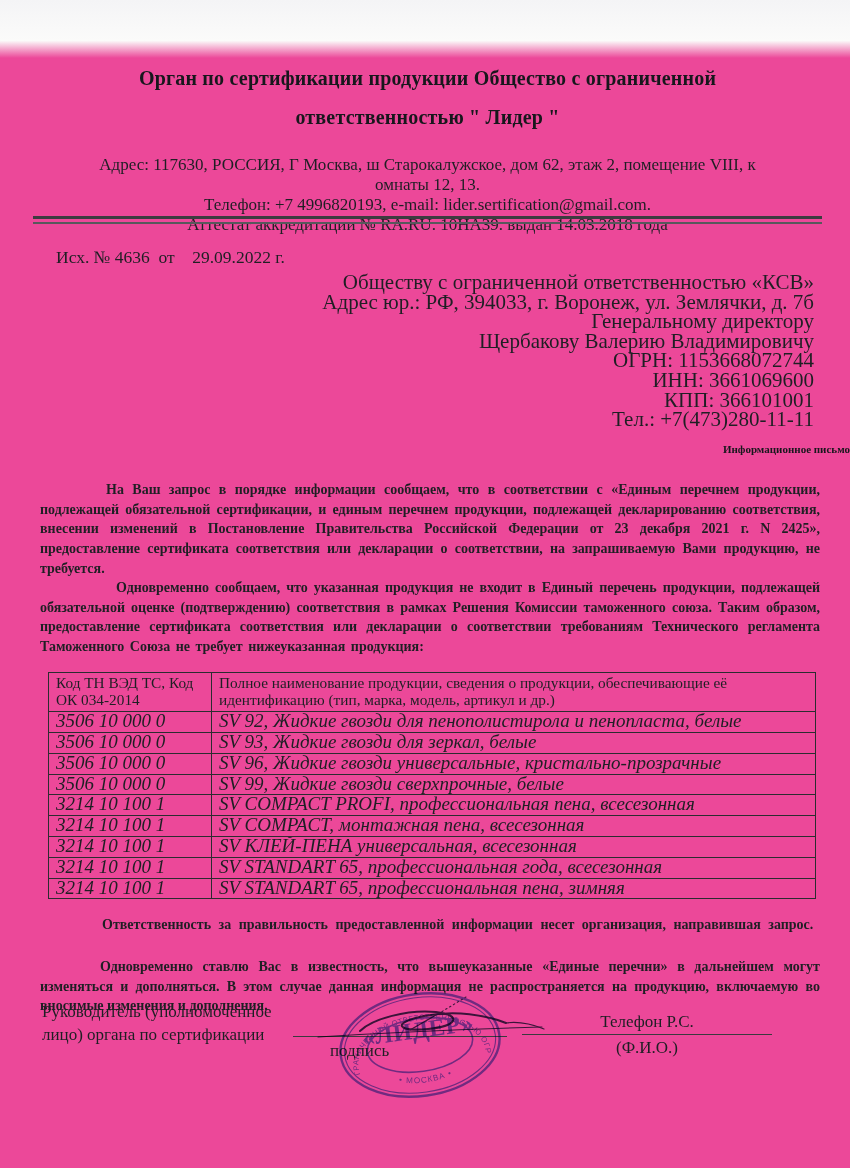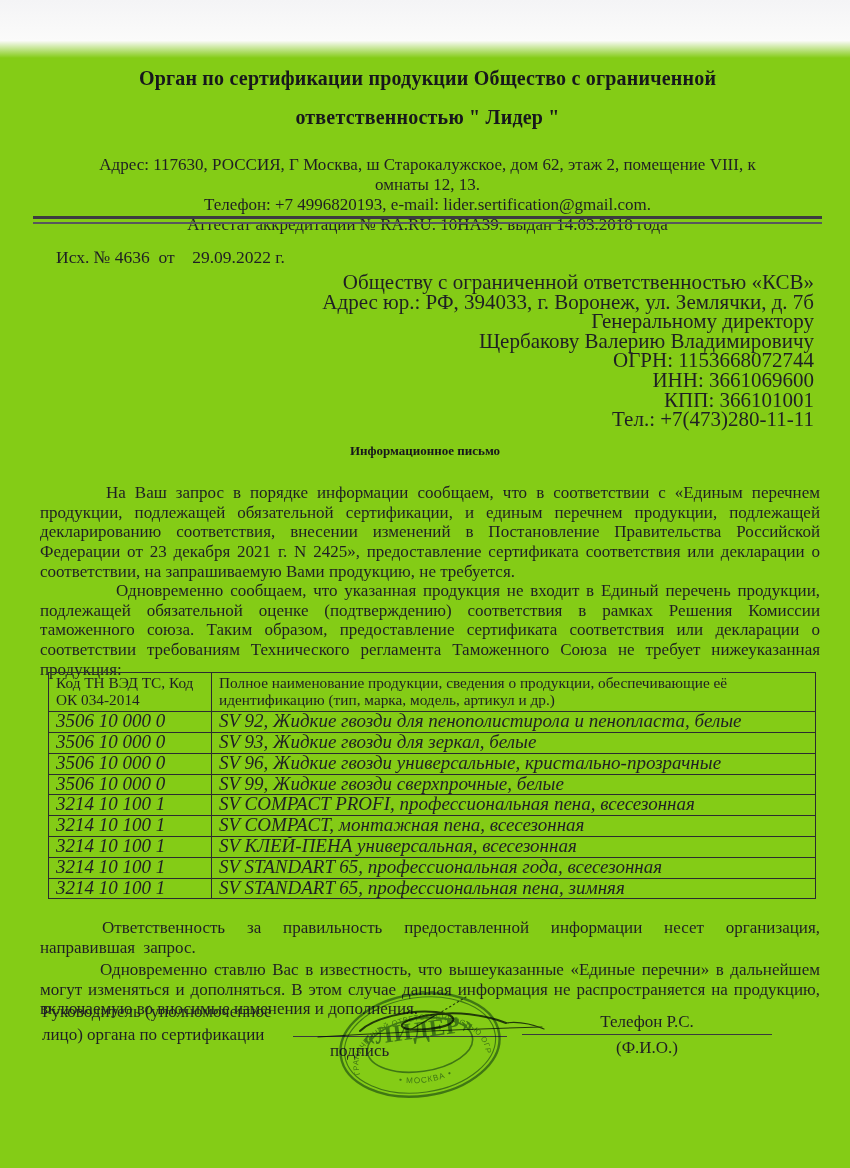--- a/index.html
+++ b/index.html
@@ -1,20 +1,20 @@
 <!DOCTYPE html>
 <html lang="ru"><head>
 <meta charset="utf-8">
 <style>
   html,body{margin:0;padding:0;background:#e8e8e8;}
   .page{
     position:relative;
     width:850px;height:1168px;
     margin:0 auto;
-    background:#84cc16;
+    background:#ec4899;
     font-family:"Liberation Serif","DejaVu Serif",serif;
     color:#1f1f24;
     overflow:hidden;
   }
   
   .scan-noise{position:absolute;left:0;top:0;width:100%;height:58px;
     background:linear-gradient(180deg,#f4f4f6 0%,#fbfbfa 70%,rgba(252,252,251,0) 100%);}
 
   .org-header{position:absolute;left:45px;right:40px;top:66px;text-align:center;}
   .org-title{font-weight:bold;font-size:20px;line-height:24px;letter-spacing:.2px;color:#17171c;}
@@ -23,25 +23,25 @@
   .org-line{font-size:17px;line-height:20px;}
 
   .double-rule{position:absolute;left:33px;right:28px;top:216px;height:3px;
     border-top:3px solid #3c3c40;border-bottom:2px solid #58585c;}
 
   .ref-line{position:absolute;left:56px;top:247px;font-size:17.5px;white-space:pre-wrap;}
 
   .recipient{position:absolute;right:36px;top:273px;text-align:right;
     font-size:21px;line-height:19.6px;}
 
-  .letter-title{position:absolute;left:0;right:0;top:443px;text-align:center;
-    font-weight:bold;font-size:13px;color:#17171c;}
+  .letter-title{position:absolute;left:0;right:0;top:443px;text-align:right;
+    font-weight:bold;font-size:11px;color:#17171c;}
 
   .para{position:absolute;left:40px;right:30px;text-align:justify;
-    font-size:17px;line-height:19.7px;}
+    font-size:14px;line-height:19.7px;font-weight:bold;}
   .p1{top:466px;text-indent:66px;}
   .p2{top:564px;text-indent:76px;word-spacing:2px;}
   .p3{top:901px;text-indent:62px;word-spacing:4px;}
   .p4{top:943px;text-indent:60px;}
 
   table.goods{position:absolute;left:48px;top:672px;width:768px;
     border-collapse:collapse;table-layout:fixed;padding-left:24px;}
   table.goods td{border:1.6px solid #2c2c30;vertical-align:top;
     padding:1px 7px 2px 7px;}
   table.goods .c-code{width:148px;}

